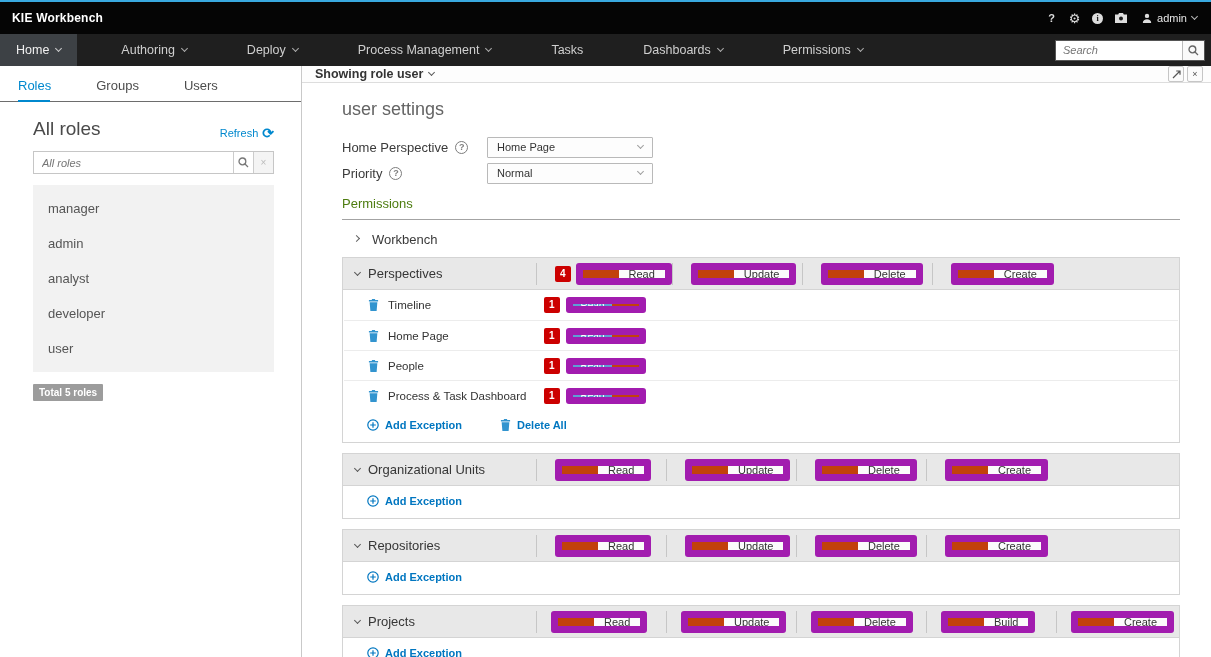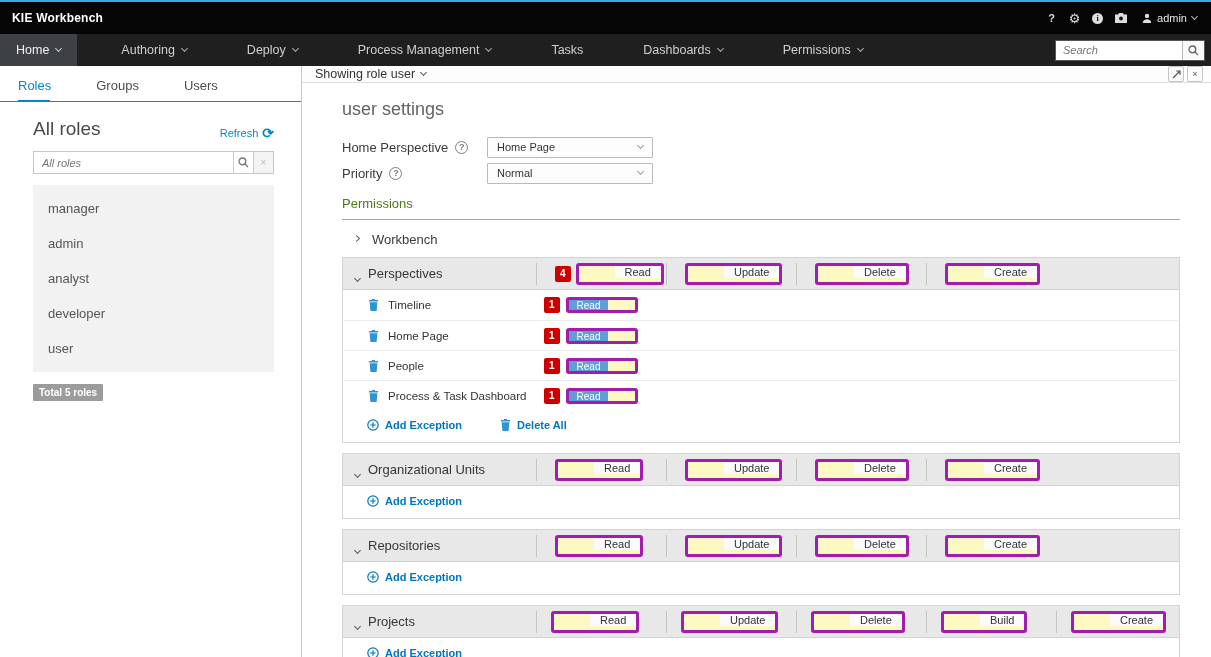--- a/index.html
+++ b/index.html
@@ -59,21 +59,21 @@
   .fg-btn.disabled { color:#bbb; background:#f4f4f4; font-size:10px; }
   .role-list { margin-top:11px; background:#f2f2f2; padding:6px 0; }
   .role-item { padding:10px 15px; font-size:13px; color:#555; cursor:pointer; }
   .total-badge { display:inline-block; margin-top:12px; background:#9c9c9c; color:#fff;
     font-size:10px; font-weight:bold; padding:3px 6px; border-radius:1px; }
 
   
   .main { flex:1; display:flex; flex-direction:column; background:#fff; min-width:0; }
   .panel-header { height:26px; display:flex; align-items:center; padding:0 8px 0 13px;
     border-bottom:1px solid #ddd; background:#fdfdfd; }
-  .panel-title { font-size:12.5px; color:#333; display:flex; align-items:center; gap:6px; cursor:pointer; }
+  .panel-title { font-size:12.5px; color:#333; display:flex; align-items:center; gap:6px; cursor:pointer;font-weight:bold; }
   .panel-controls { margin-left:auto; display:flex; gap:3px; }
   .panel-ctrl-btn { width:16px; height:16px; border:1px solid #c6c6c6; background:#fbfbfb;
     display:flex; align-items:center; justify-content:center; font-size:9px; color:#555;
     cursor:pointer; border-radius:2px; line-height:1; }
 
   .content { padding:8px 31px 0 40px; }
   .page-title { font-size:18px; font-weight:400; color:#646464; margin:8px 0 14px; }
 
   .field-row { display:flex; align-items:center; height:26px; }
   .field-label-wrap { width:145px; display:flex; align-items:center; gap:7px; }
@@ -87,31 +87,31 @@
   .select .chev { margin-left:auto; color:#888; }
 
   .permissions-label { margin-top:10px; padding-bottom:8px; border-bottom:1px solid #a3a3a3;
     font-size:13px; color:#4d7c0f; }
   .workbench-row { display:flex; align-items:center; gap:13px; padding:12px 0 10px 12px;
     font-size:13px; color:#3a3a3a; cursor:pointer; }
 
   .perm-section { border:1px solid #d4d4d4; margin-bottom:10px; }
   .sec-header { background:#e8e8e8; height:32px; display:flex; align-items:center;
     border-bottom:1px solid #d4d4d4; }
-  .sec-title { flex:0 0 193px; display:flex; align-items:flex-end; gap:8px;
+  .sec-title { flex:0 0 193px; display:flex; align-items:center; gap:8px;
     padding-left:12px; font-size:13px; color:#363636; cursor:pointer; }
   .tg-group { flex:0 0 130px; height:22px; display:flex; align-items:center;
     justify-content:flex-start; padding-left:18px; border-left:1px solid #c6c6c6; gap:5px; }
   .tg-group.narrow { flex:0 0 130px; padding-left:14px; }
 
   .badge-red { background:#cc0000; color:#fff; font-size:10px; font-weight:bold;
     padding:2px 5px; border-radius:2px; line-height:1.2; }
 
-  .toggle { display:inline-flex; align-items:flex-start; height:22px; border:3px solid #a21caf;
-    border-radius:3px; background:#fef9c3; overflow:hidden; cursor:pointer; }
+  .toggle { display:inline-flex; align-items:center; height:22px; border:7px solid #a21caf;
+    border-radius:3px; background:#c2410c; overflow:hidden; cursor:pointer; }
   .toggle .knob { width:36px; background:#fff; border-right:1px solid #cfcfcf; }
   .toggle .tlabel { display:flex; align-items:center; padding:0 10px; font-size:11px;
     color:#333; background:#fbfbfb; }
   .toggle.mini { height:16px; border-radius:3px; }
   .toggle.mini .tlabel-on { display:flex; align-items:center; padding:0 8px; font-size:10px;
     color:#fff; background:#5e9fd4; }
   .toggle.mini .knob { width:27px; border-right:none; border-left:1px solid #e0e0e0; }
 
   .exc-row { display:flex; align-items:center; height:30px; margin:0 1px; padding-left:24px; }
   .exc-row + .exc-row { border-top:1px solid #ececec; }

